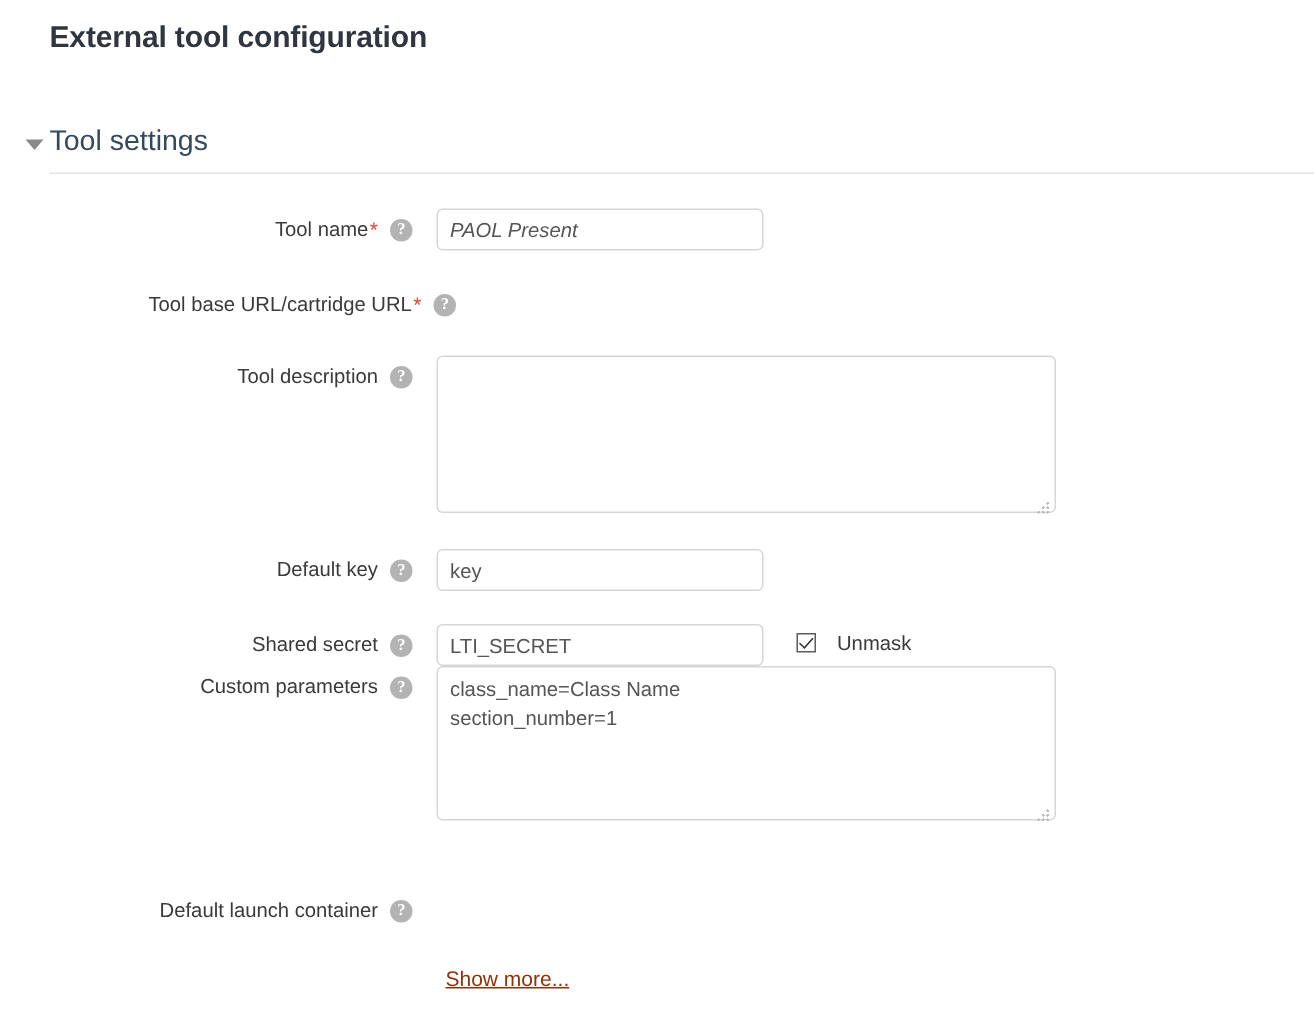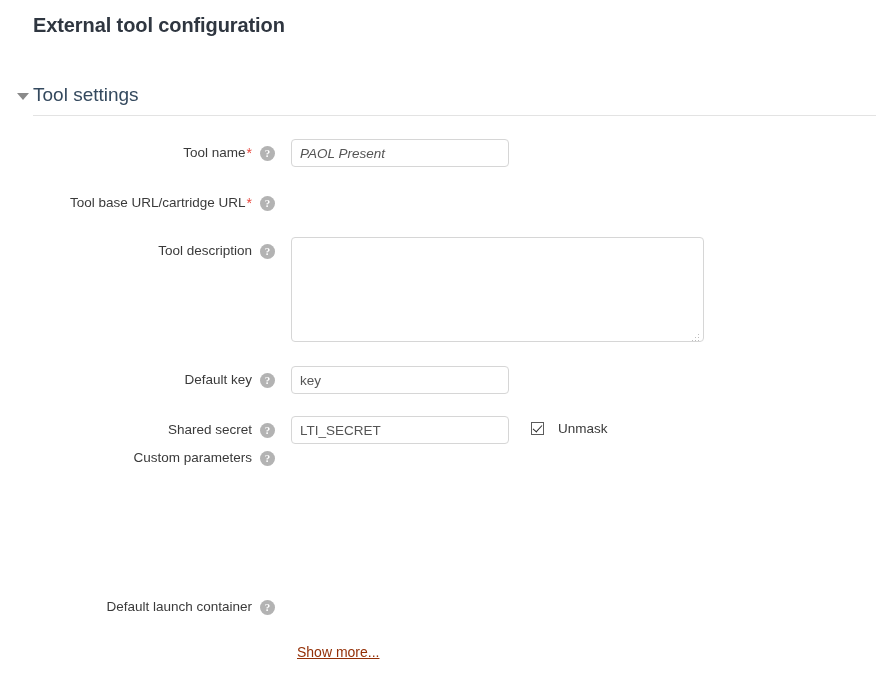--- a/index.html
+++ b/index.html
@@ -247,21 +247,21 @@
   <div class="label-col">
     <span>Tool name</span>
       <span class="req-star">*</span>
     <span class="help-icon">?</span>
   </div>
   <div class="field-col">
     <input class="txt" type="text" style="width: 218px; font-style: italic;" value="PAOL Present">
   </div>
 </div>
 
-<div class="form-row" style="left:0px; top:189px;">
+<div class="form-row" style="left:0px; top:189px;padding-left:29px;">
   <div class="label-col">
     <span>Tool base URL/cartridge URL</span>
       <span class="req-star">*</span>
     <span class="help-icon">?</span>
   </div>
 </div>
 
 <div class="form-row" style="left:0px; top:237px;">
   <div class="label-col">
     <span>Tool description</span>
@@ -297,20 +297,27 @@
       <span class="unmask-label">Unmask</span>
     </span>
   </div>
 </div>
 
 <div class="form-row" style="left:0px; top:444px;">
   <div class="label-col">
     <span>Custom parameters</span>
     <span class="help-icon">?</span>
   </div>
+  <div class="field-col">
+    <div class="ta-wrap">
+      <textarea class="ta" style="width: 413px; height: 103px;">class_name=Class Name
+section_number=1</textarea>
+      <span class="grip"></span>
+    </div>
+  </div>
 </div>
 
 <div class="form-row" style="left:0px; top:593px;">
   <div class="label-col">
     <span>Default launch container</span>
     <span class="help-icon">?</span>
   </div>
 </div>
 
 <a id="show-more" href="#">Show more...</a>

